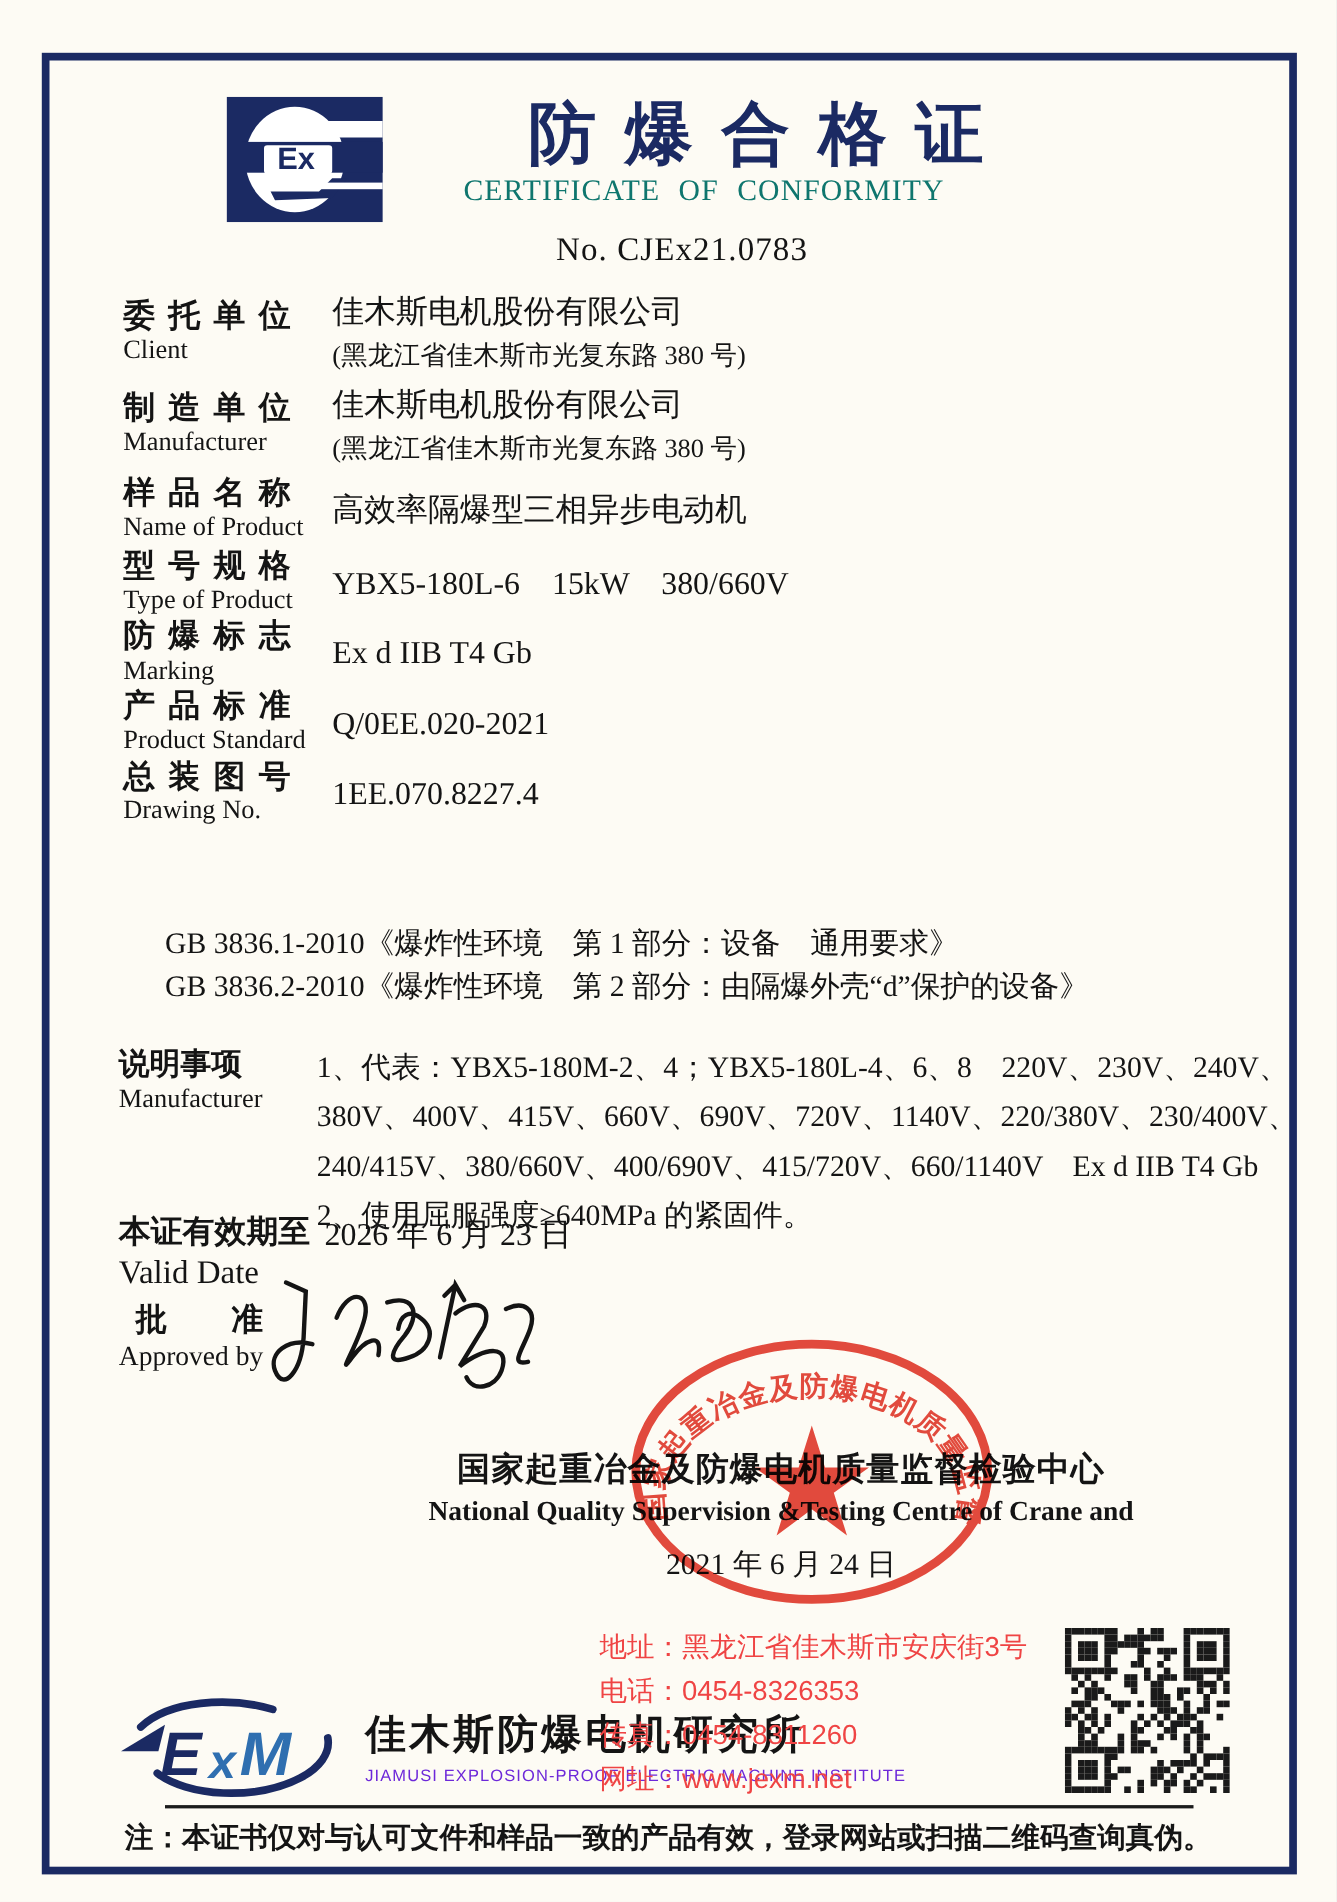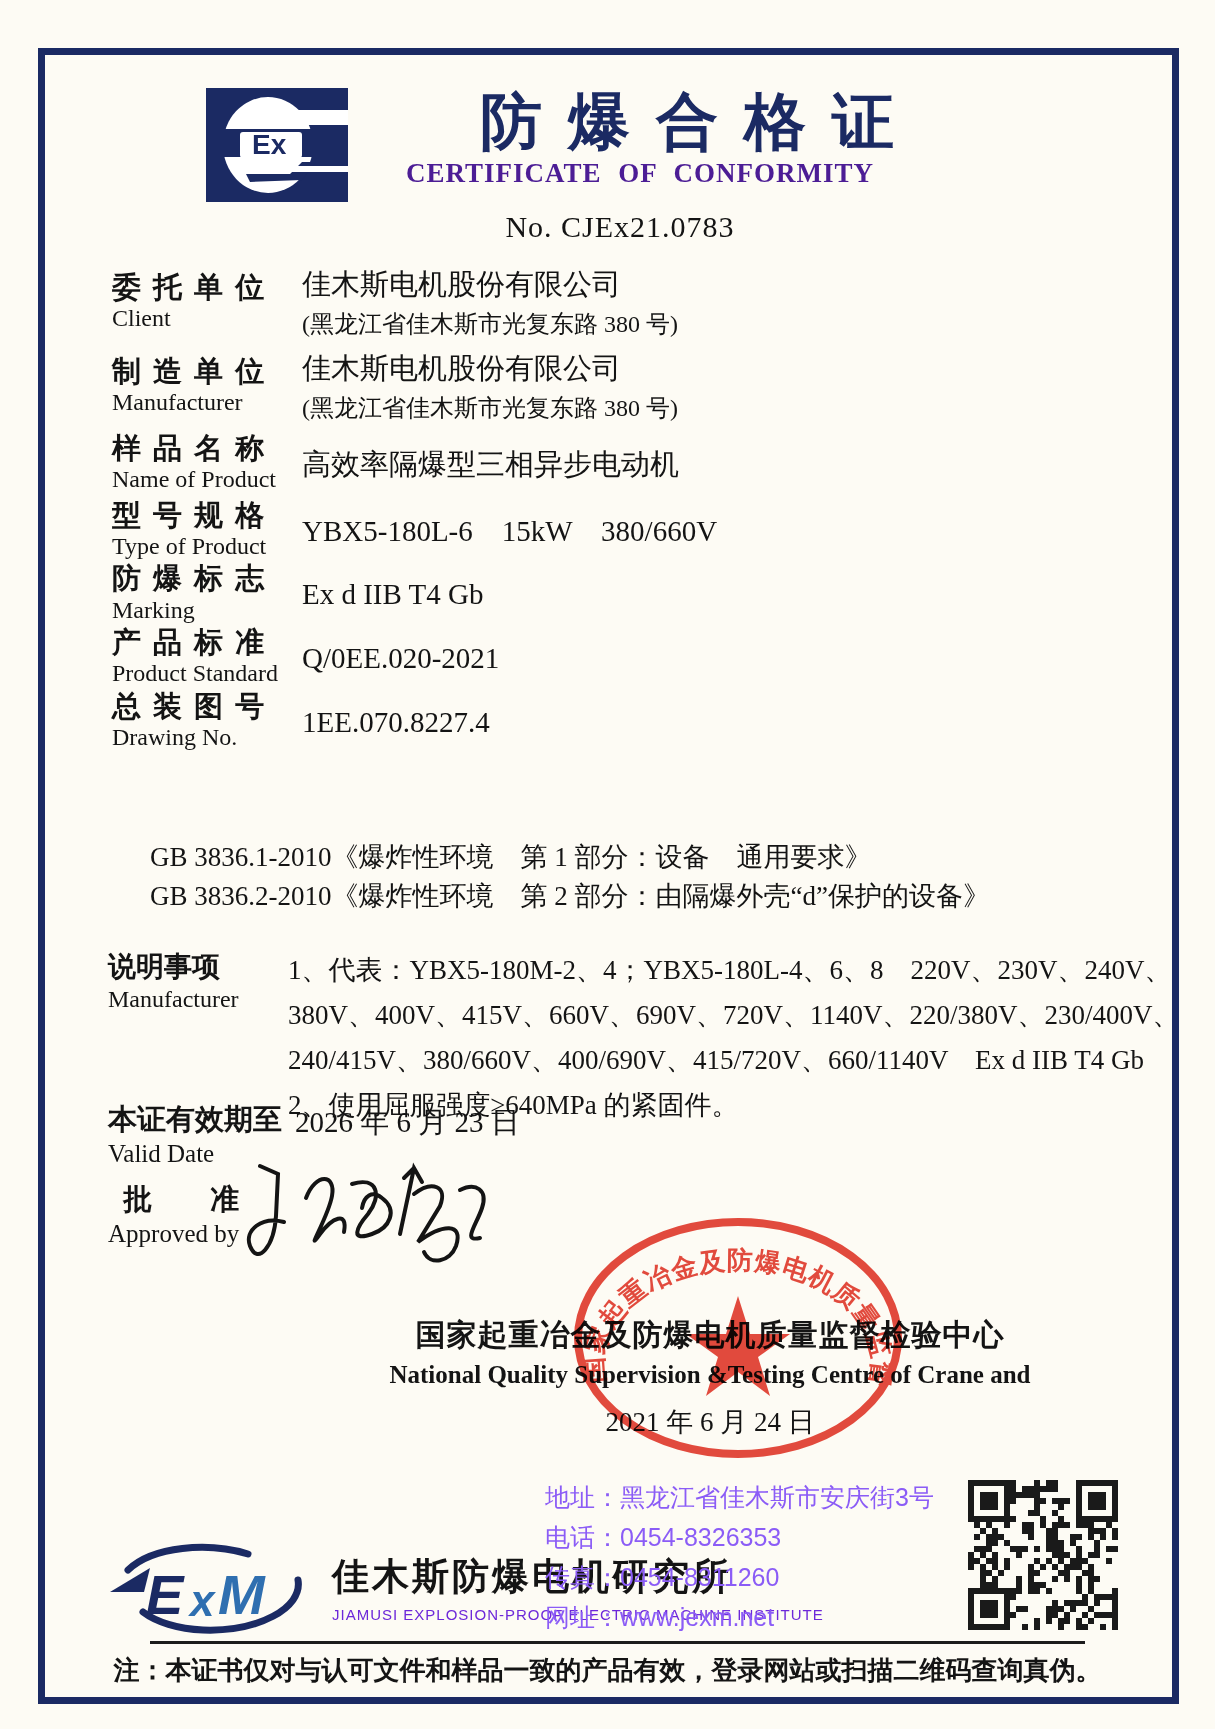--- a/index.html
+++ b/index.html
@@ -6,21 +6,21 @@
   .page{position:relative;width:1215px;height:1729px;background:#fdfbf4;margin:0 auto;
         font-family:"Liberation Serif",serif;color:#141414;overflow:hidden;}
   .frame{position:absolute;left:38px;top:48px;right:36px;bottom:25px;border:7px solid #1b2a63;}
 
   
   .exlogo{position:absolute;left:206px;top:88px;width:142px;height:114px;}
   .title-zh{position:absolute;left:360px;top:80px;width:560px;text-align:right;
             font-family:"Liberation Sans",sans-serif;font-weight:bold;font-size:62px;
             letter-spacing:26px;color:#1b2a63;white-space:nowrap;}
   .title-en{position:absolute;left:360px;top:158px;width:560px;text-align:center;
-            font-weight:bold;font-size:27px;letter-spacing:1px;word-spacing:9px;color:#4c1d95;white-space:nowrap;}
+            font-weight:normal;font-size:27px;letter-spacing:1px;word-spacing:9px;color:#0f766e;white-space:nowrap;}
   .cert-no{position:absolute;left:300px;top:210px;width:640px;text-align:center;
            font-size:30px;letter-spacing:1px;white-space:nowrap;}
 
   
   .fields{position:absolute;left:112px;top:260px;width:1010px;}
   .frow{display:flex;align-items:center;}
   .frow .lbl{width:190px;flex:0 0 190px;}
   .lbl .zh{font-family:"Liberation Sans",sans-serif;font-weight:bold;font-size:29px;
            letter-spacing:2px;line-height:1.15;white-space:nowrap;}
   .lbl .en{font-size:24px;line-height:1.2;white-space:nowrap;}
@@ -39,40 +39,40 @@
   
   .expl-lbl{position:absolute;left:108px;top:948px;}
   .expl-lbl .zh{font-family:"Liberation Sans",sans-serif;font-weight:bold;font-size:28px;white-space:nowrap;}
   .expl-lbl .en{font-size:24px;}
   .expl-lines{position:absolute;left:288px;top:948px;width:850px;font-size:27px;line-height:45px;}
   .expl-lines div{white-space:nowrap;}
 
   
   .valid-lbl{position:absolute;left:108px;top:1100px;}
   .valid-lbl .zh{font-family:"Liberation Sans",sans-serif;font-weight:bold;font-size:29px;white-space:nowrap;}
-  .valid-lbl .en{font-size:25px;font-family:Liberation Serif, serif;}
+  .valid-lbl .en{font-size:30px;font-family:Liberation Serif, serif;}
   .valid-val{position:absolute;left:295px;top:1103px;font-size:29px;white-space:nowrap;}
   .appr-lbl{position:absolute;left:108px;top:1180px;}
   .appr-lbl .zh{font-family:"Liberation Sans",sans-serif;font-weight:bold;font-size:29px;white-space:nowrap;text-align:right;}
   .appr-lbl .en{font-size:25px;}
   .signature{position:absolute;left:232px;top:1138px;width:270px;height:150px;}
 
   
   .issuer{position:absolute;left:350px;top:1315px;width:720px;text-align:center;}
   .issuer .zh{font-family:"Liberation Sans",sans-serif;font-weight:bold;font-size:30px;letter-spacing:1px;white-space:nowrap;}
   .issuer .en{font-weight:bold;font-size:25px;line-height:1.2;margin-top:4px;}
   .issuer .date{font-size:27px;margin-top:14px;}
   .seal{position:absolute;left:568px;top:1212px;width:340px;height:252px;opacity:.88;mix-blend-mode:multiply;}
 
   
   .jexm-logo{position:absolute;left:98px;top:1540px;width:230px;height:100px;}
   .inst{position:absolute;left:332px;top:1552px;}
   .inst .zh{font-family:"Liberation Sans",sans-serif;font-weight:bold;font-size:37px;letter-spacing:3px;white-space:nowrap;}
   .inst .en{font-family:"Liberation Sans",sans-serif;font-size:15px;letter-spacing:1px;color:#6d28d9;margin-top:4px;white-space:nowrap;}
-  .contact{position:absolute;left:545px;top:1477px;font-family:"Liberation Sans",sans-serif;font-size:25px;line-height:40px;color:#8b5cf6;}
+  .contact{position:absolute;left:545px;top:1477px;font-family:"Liberation Sans",sans-serif;font-size:25px;line-height:40px;color:#ef4444;}
   .contact div{white-space:nowrap;}
   .qr{position:absolute;left:968px;top:1480px;width:150px;height:150px;}
   .sepline{position:absolute;left:150px;top:1641px;width:935px;height:3px;background:#1c1c1c;}
   .note{position:absolute;left:80px;top:1653px;width:1055px;text-align:center;
         font-family:"Liberation Sans",sans-serif;font-weight:bold;font-size:26px;white-space:nowrap;}
 </style>
 </head>
 <body>
 
 <div class="page">

